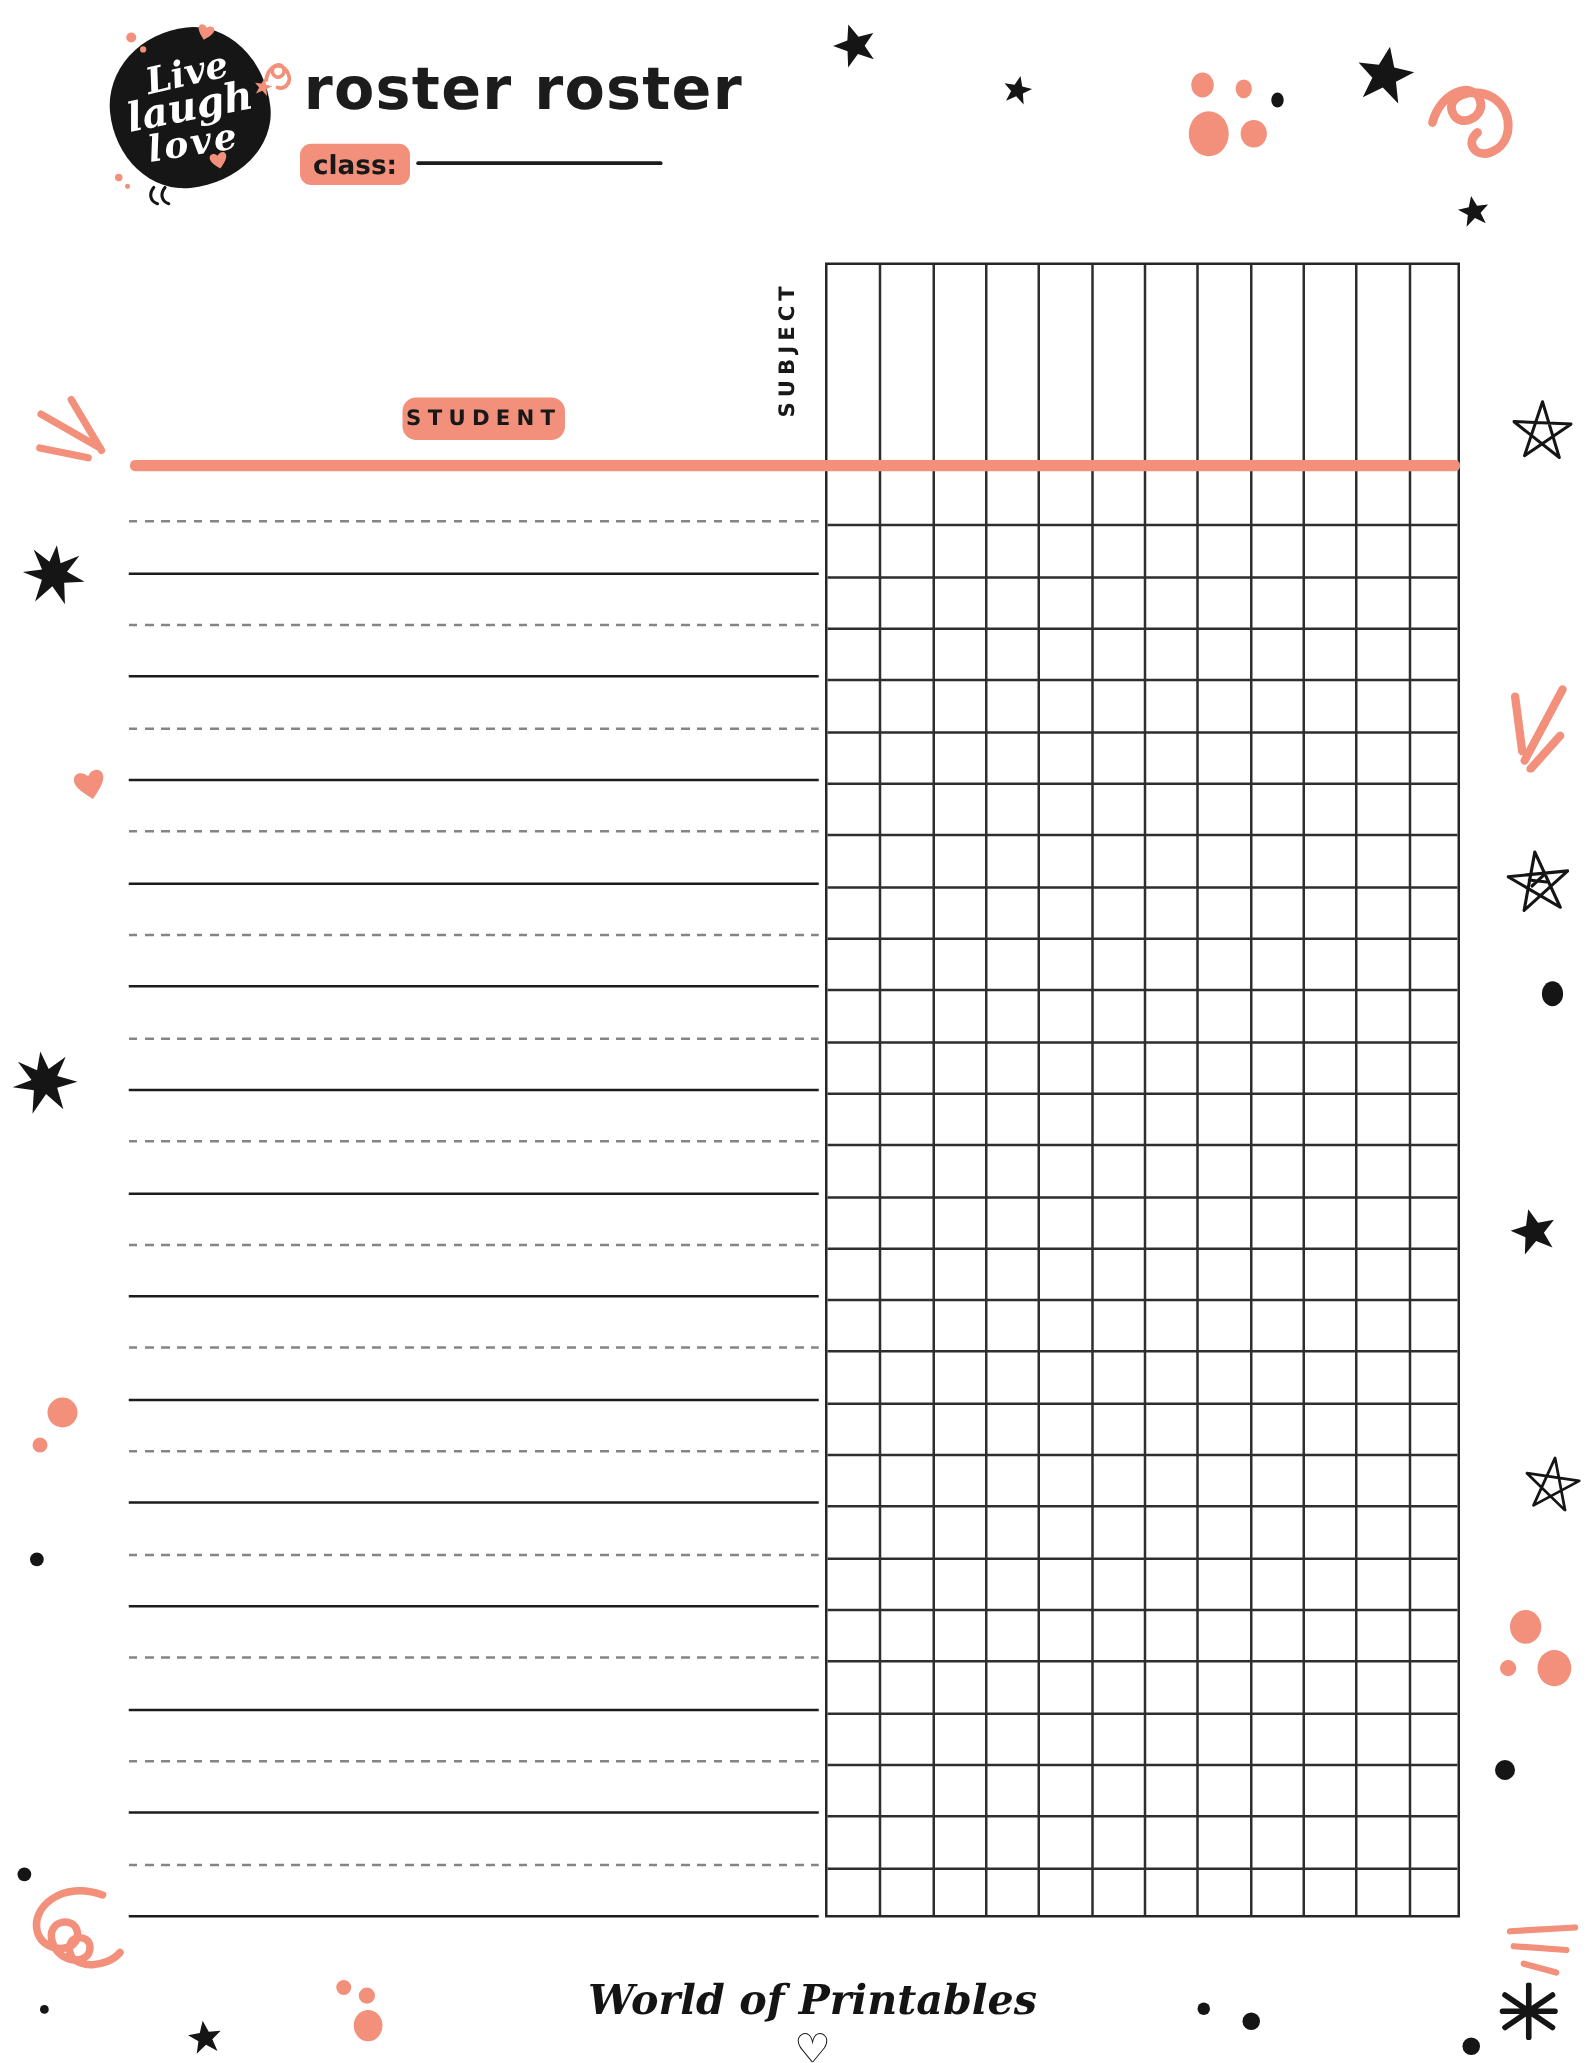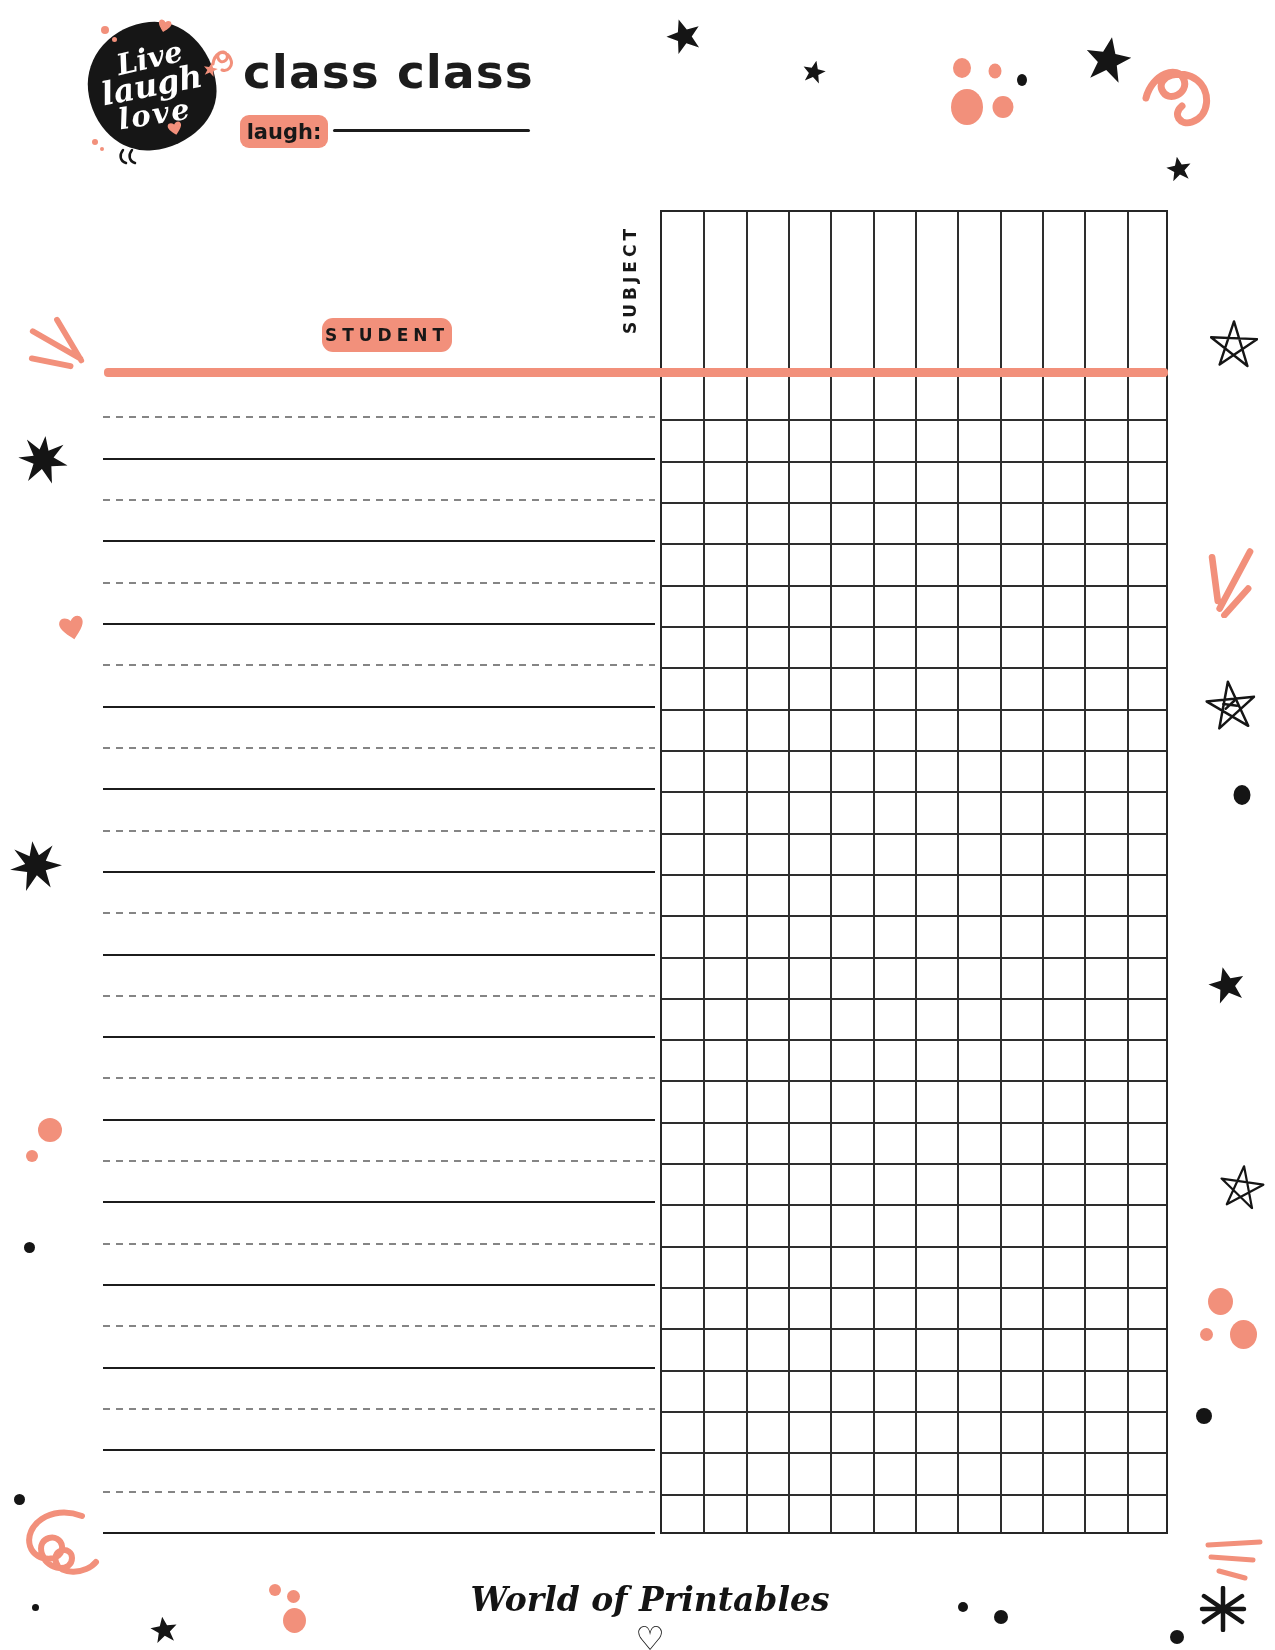--- a/index.html
+++ b/index.html
@@ -114,22 +114,22 @@
   </svg>
   <svg class="doodle" style="left:166px;top:120px;transform:rotate(-12deg);" width="18" height="17" viewBox="0 0 100 100">
     <path class="coral-fill" d="M50 88 C20 60,5 40,12 24 C18 10,38 10,50 26 C62 10,82 10,88 24 C95 40,80 60,50 88 Z"></path>
   </svg>
   <div class="cdot" style="left:92px;top:139px;width:6px;height:6px;"></div>
   <div class="cdot" style="left:100px;top:147px;width:4px;height:4px;"></div>
   <svg class="doodle" style="left:118px;top:148px;" width="24" height="18" viewBox="0 0 24 18">
     <path class="ink-stroke" stroke-width="2.5" d="M5 2 C1 7,2 13,8 15 M14 2 C10 7,11 13,17 15"></path>
   </svg>
 
-  <div class="page-title">class class</div>
-  <div class="date-badge">laugh:</div>
+  <div class="page-title">roster roster</div>
+  <div class="date-badge">class:</div>
   <div class="date-line"><span></span></div>
 
   <div class="student-badge">STUDENT</div>
   <div class="subject-label">SUBJECT</div>
 
   <div class="grid" id="grid">
       <div class="vline" style="left: 41.3333px;"></div>
       <div class="vline" style="left: 83.6667px;"></div>
       <div class="vline" style="left: 126px;"></div>
       <div class="vline" style="left: 168.333px;"></div>

